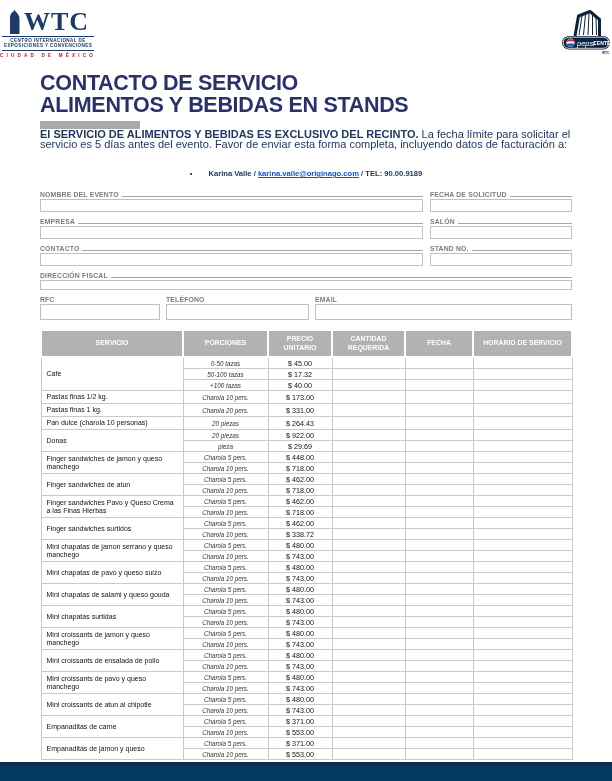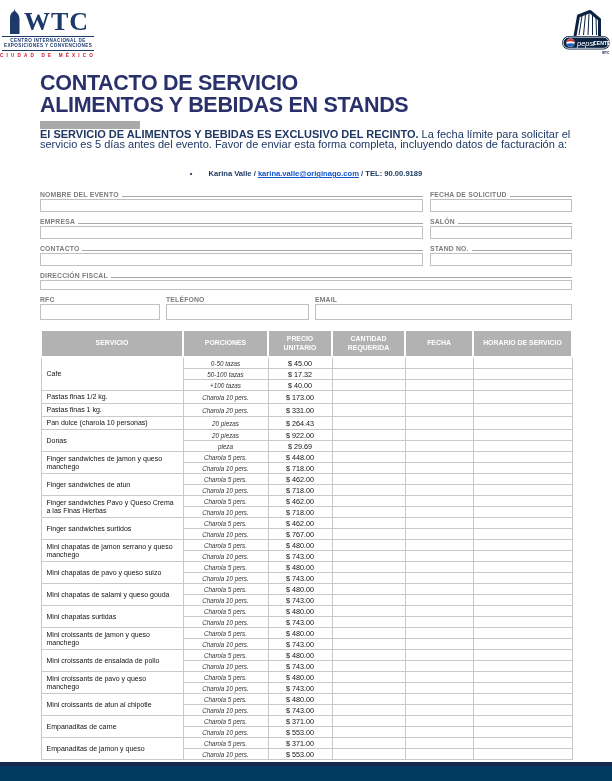--- a/index.html
+++ b/index.html
@@ -334,21 +334,21 @@
           <tr>
             <td class="service-cell" rowspan="2">Finger sandwiches surtidos</td>
             <td class="portion-cell">Charola 5 pers.</td>
             <td class="price-cell">$ 462.00</td>
             <td class="blank-cell"></td>
             <td class="blank-cell"></td>
             <td class="blank-cell"></td>
           </tr>
           <tr>
             <td class="portion-cell">Charola 10 pers.</td>
-            <td class="price-cell">$ 767.00</td>
+            <td class="price-cell">$ 338.72</td>
             <td class="blank-cell"></td>
             <td class="blank-cell"></td>
             <td class="blank-cell"></td>
           </tr>
           <tr>
             <td class="service-cell" rowspan="2">Mini chapatas de jamon serrano y queso manchego</td>
             <td class="portion-cell">Charola 5 pers.</td>
             <td class="price-cell">$ 480.00</td>
             <td class="blank-cell"></td>
             <td class="blank-cell"></td>

